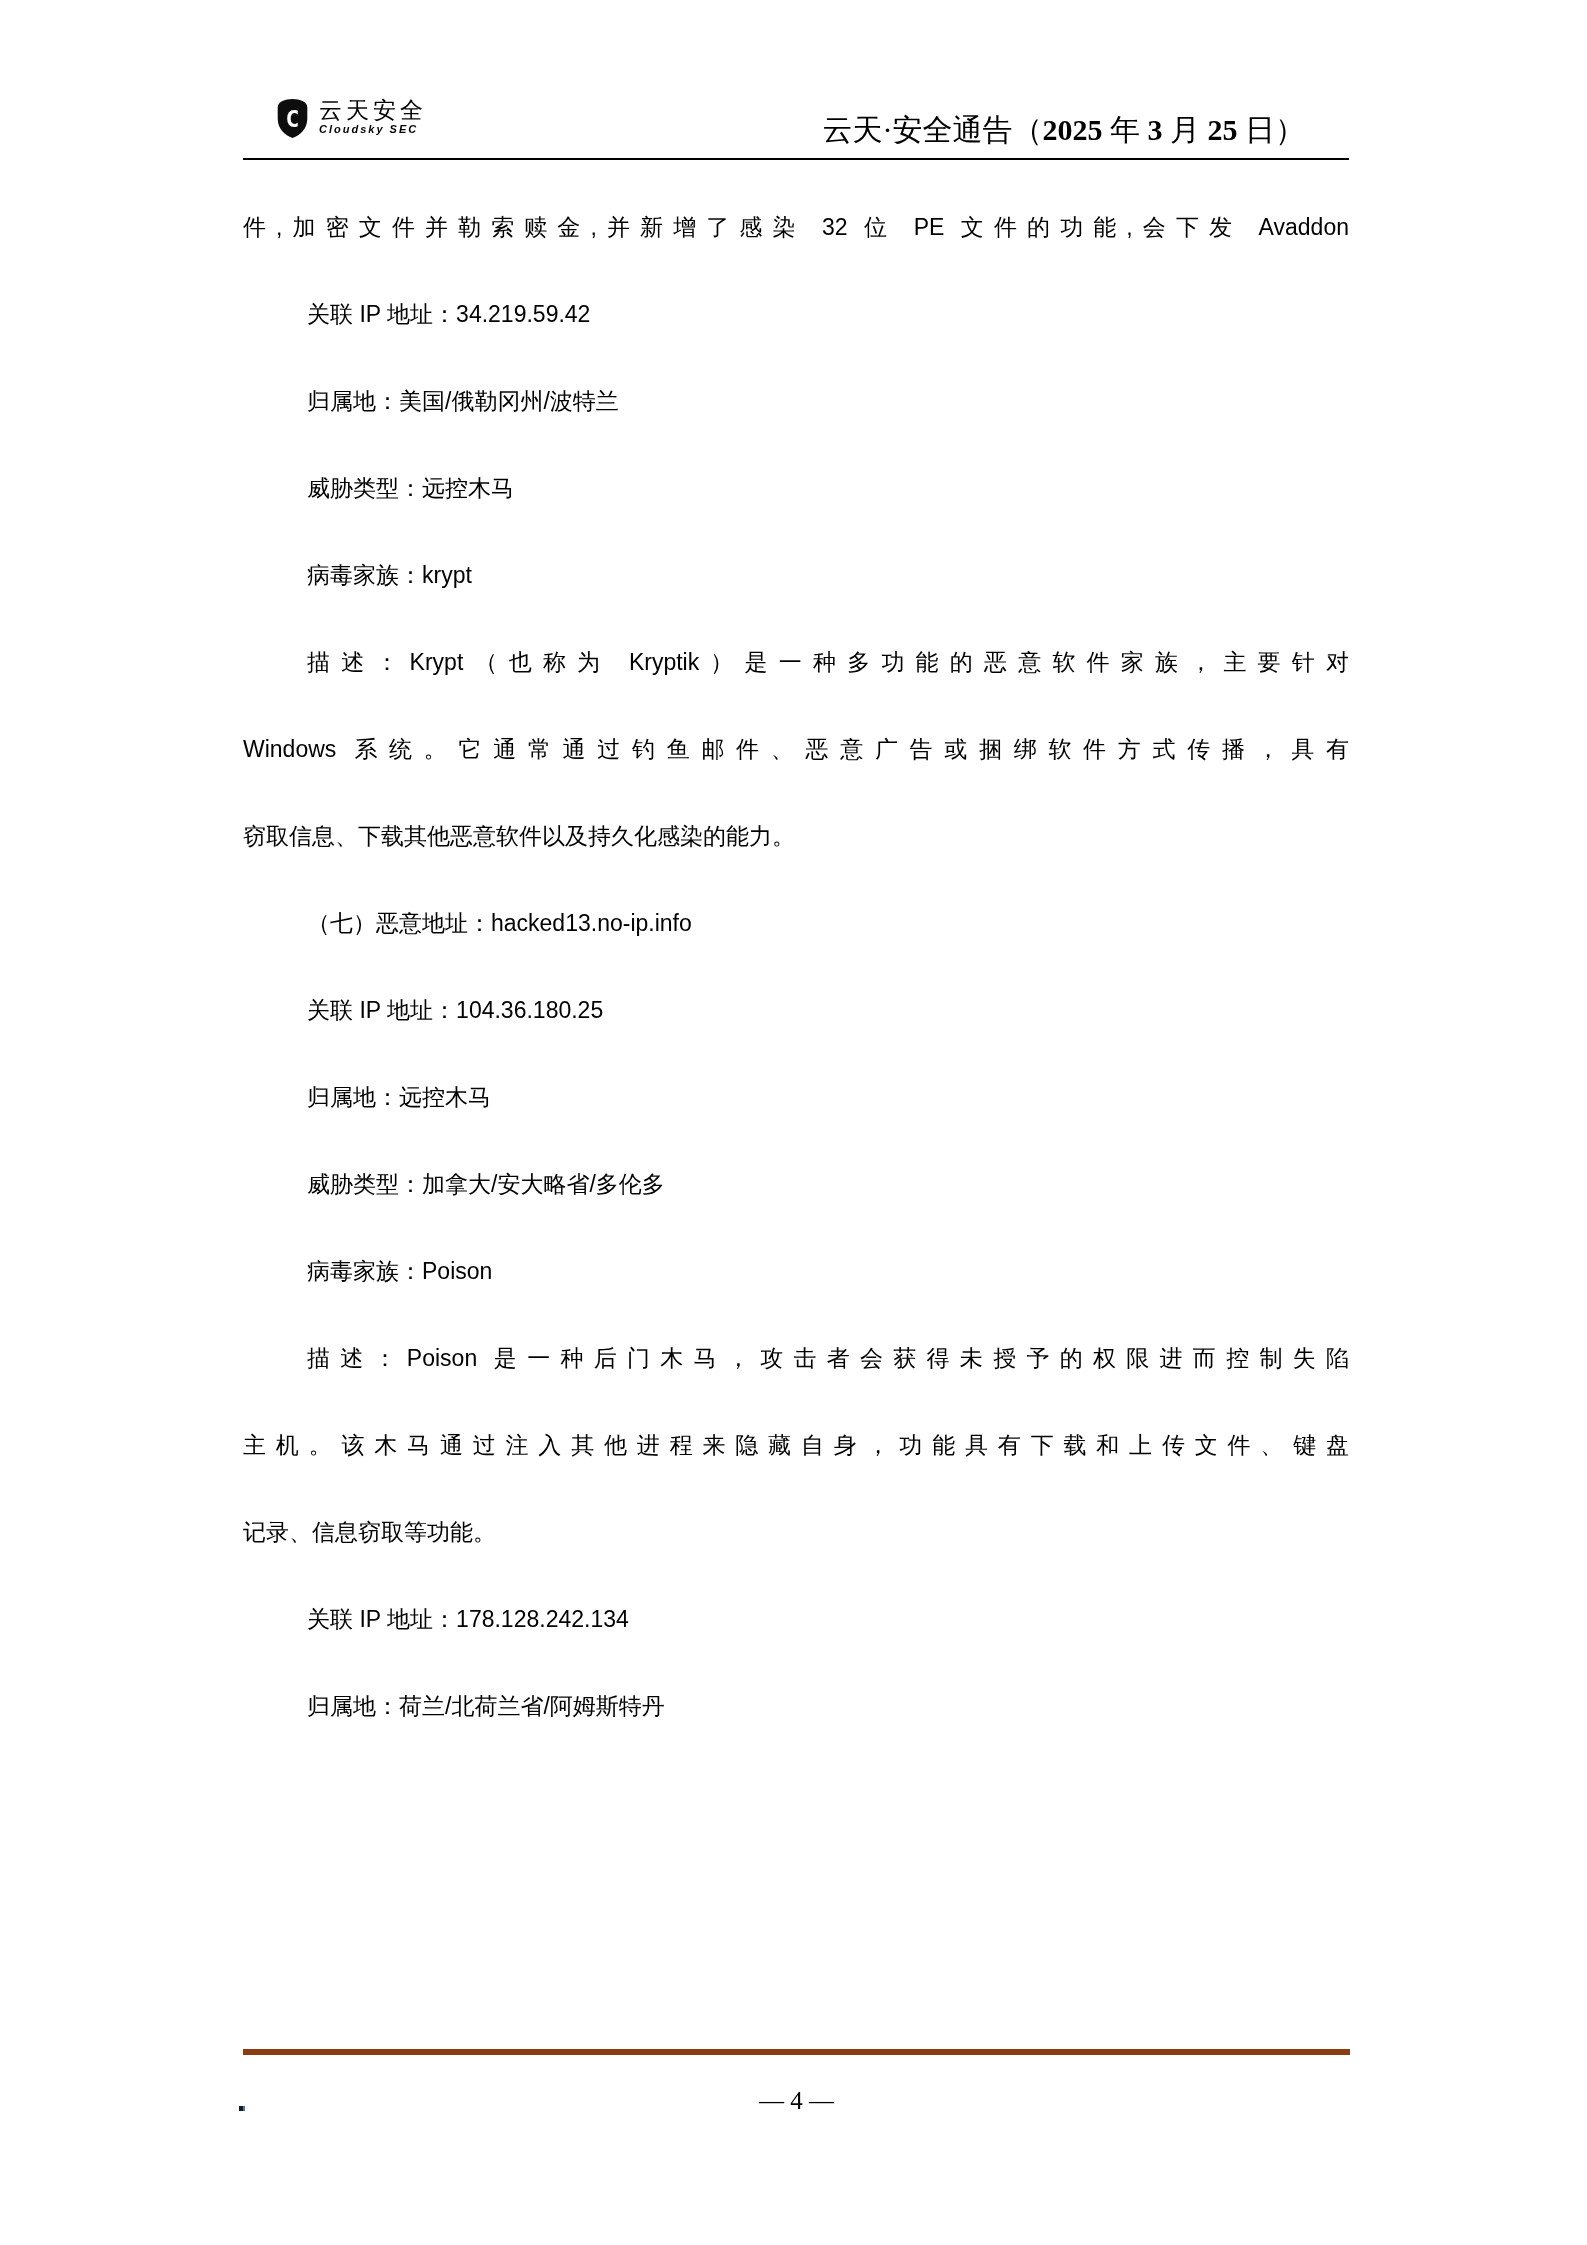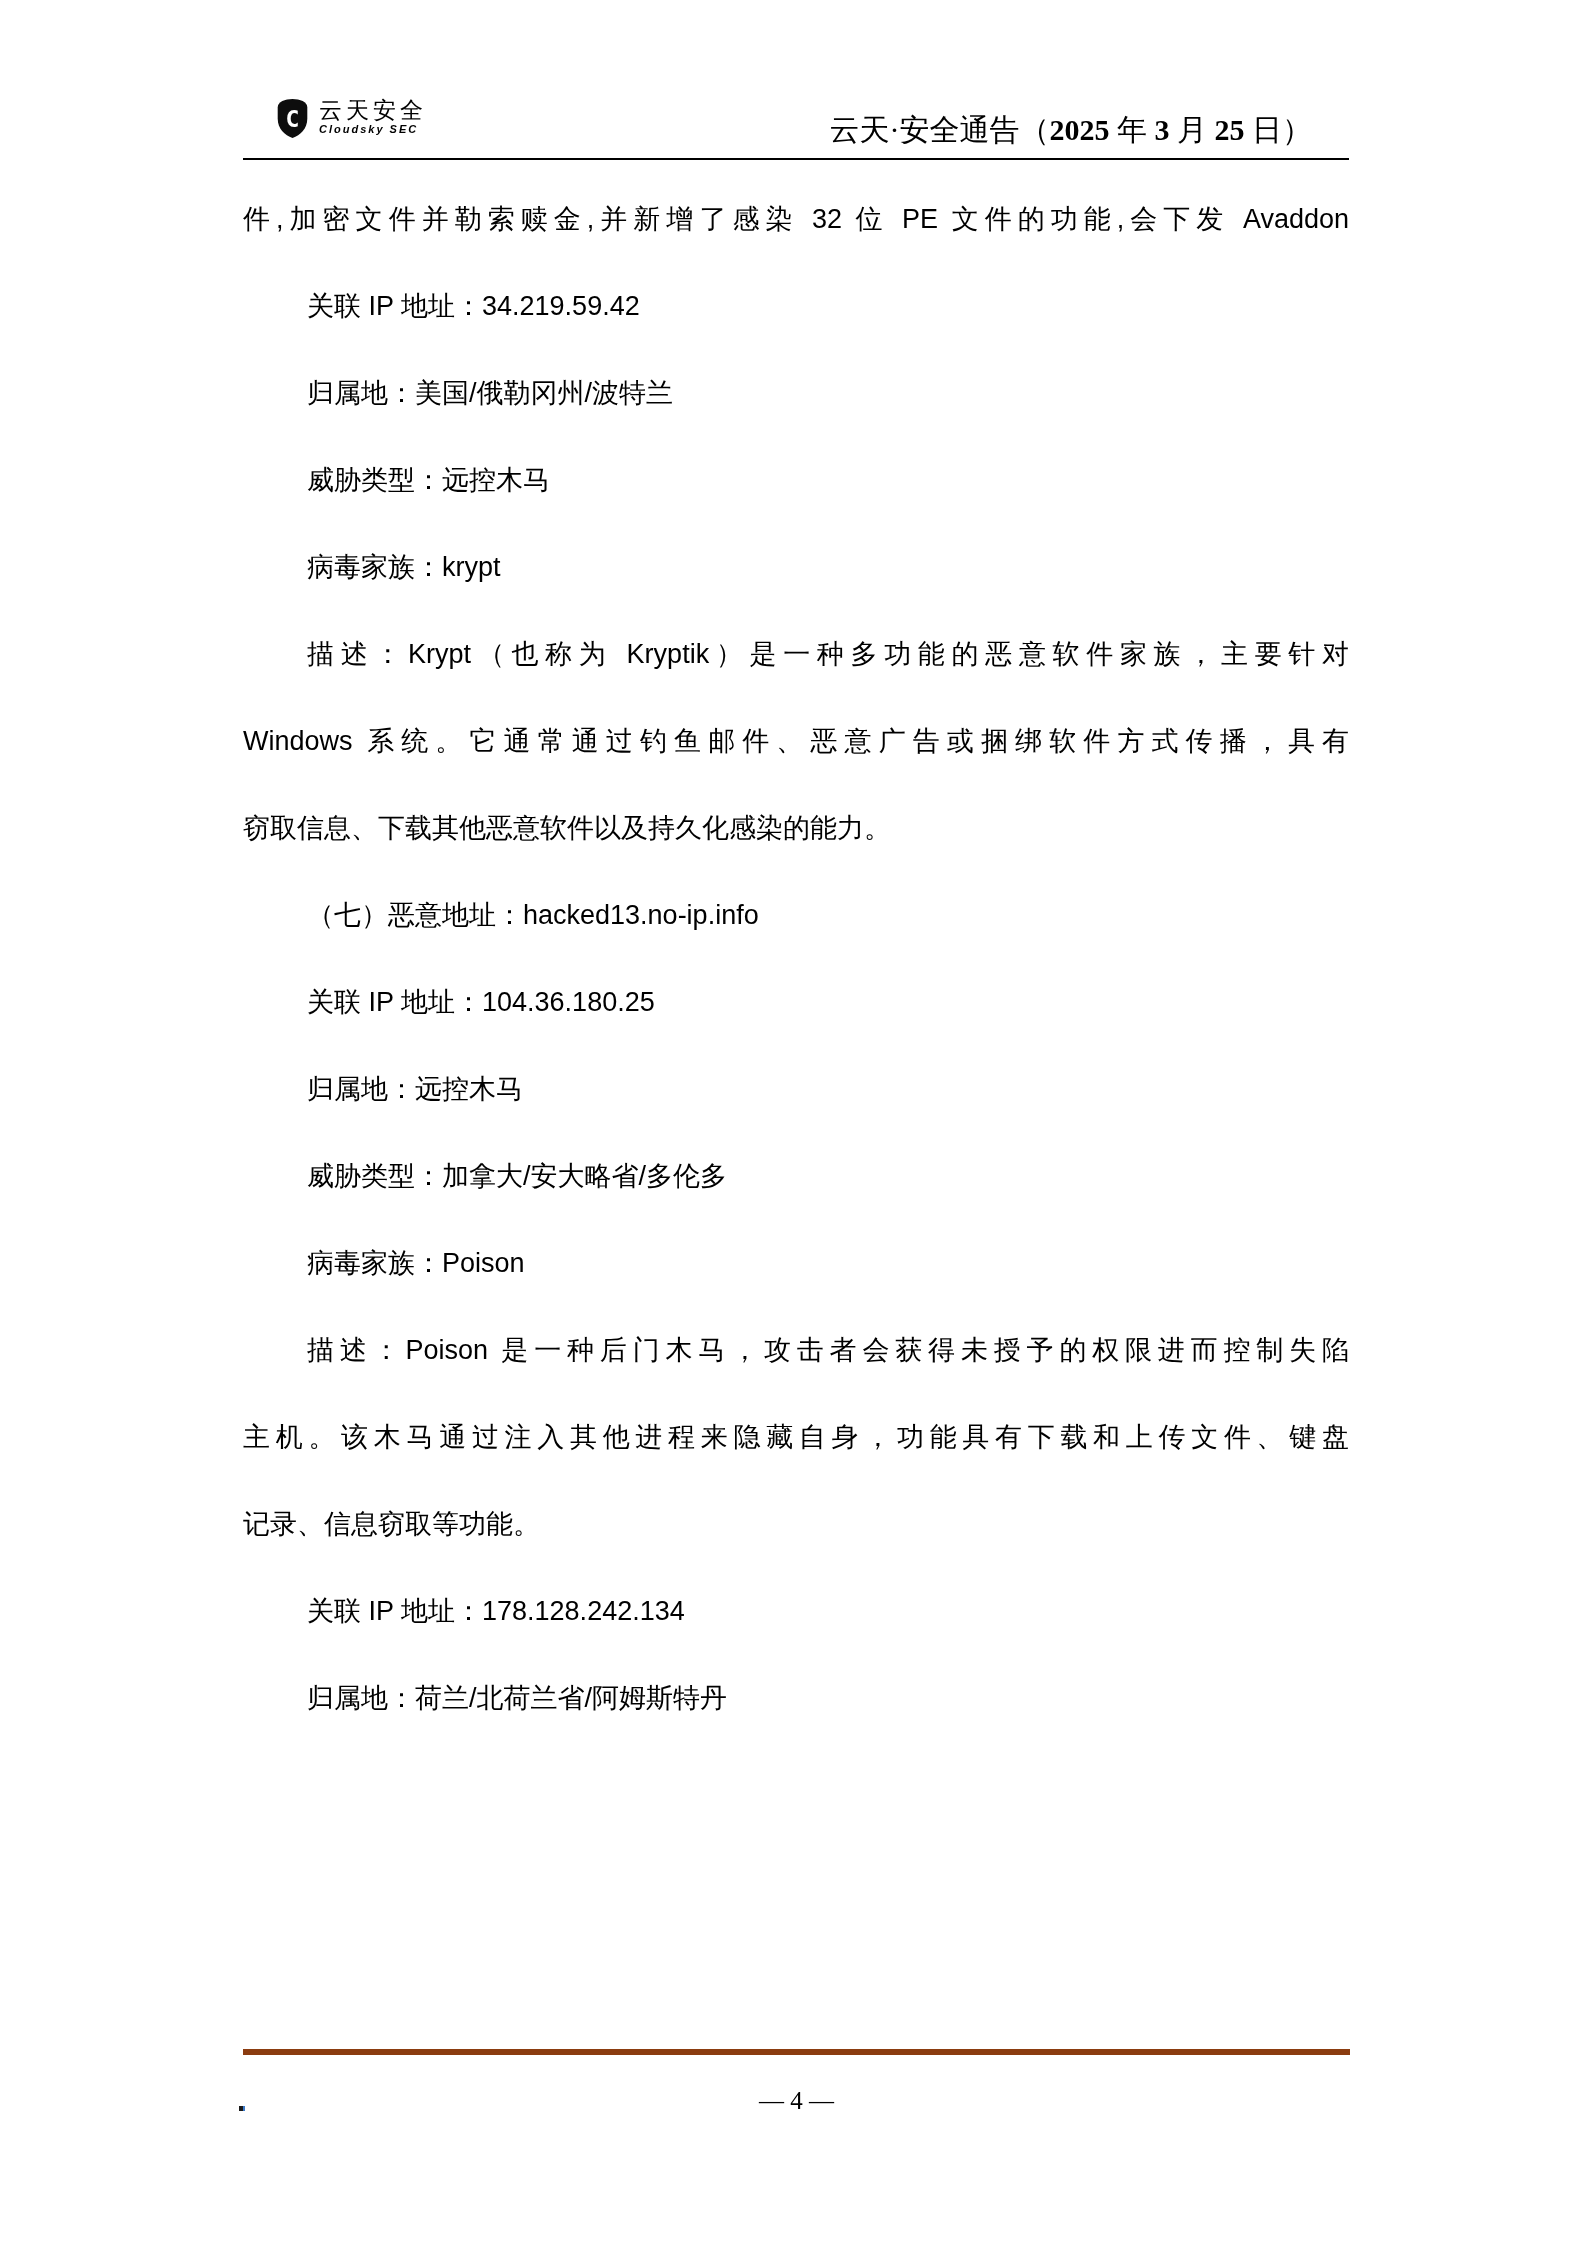--- a/index.html
+++ b/index.html
@@ -35,21 +35,21 @@
     font-size:11px;
     font-weight:700;
     font-style:italic;
     letter-spacing:2px;
     line-height:13px;
     white-space:nowrap;
   }
   .doc-title{
     position:absolute;
     top:111px;
-    right:275px;
+    right:282px;
     font-family:"Liberation Serif","DejaVu Serif",serif;
     font-size:30px;
     line-height:38px;
     white-space:nowrap;
   }
   .doc-title b{font-weight:700;}
   .header-rule{
     position:absolute;
     left:243px;
     top:158px;
@@ -58,22 +58,22 @@
     background:#000;
   }
   
   .content{
     position:absolute;
     left:243px;
     top:193px;
     width:1106px;
   }
   .line{
-    font-size:27px;
-    line-height:53px;
+    font-size:23px;
+    line-height:69px;
     height:87px;
     white-space:nowrap;
     overflow:visible;
   }
   .line.indent{text-indent:64px;}
   .line.fill{
     white-space:normal;
     text-align:justify;
     text-align-last:justify;
   }

